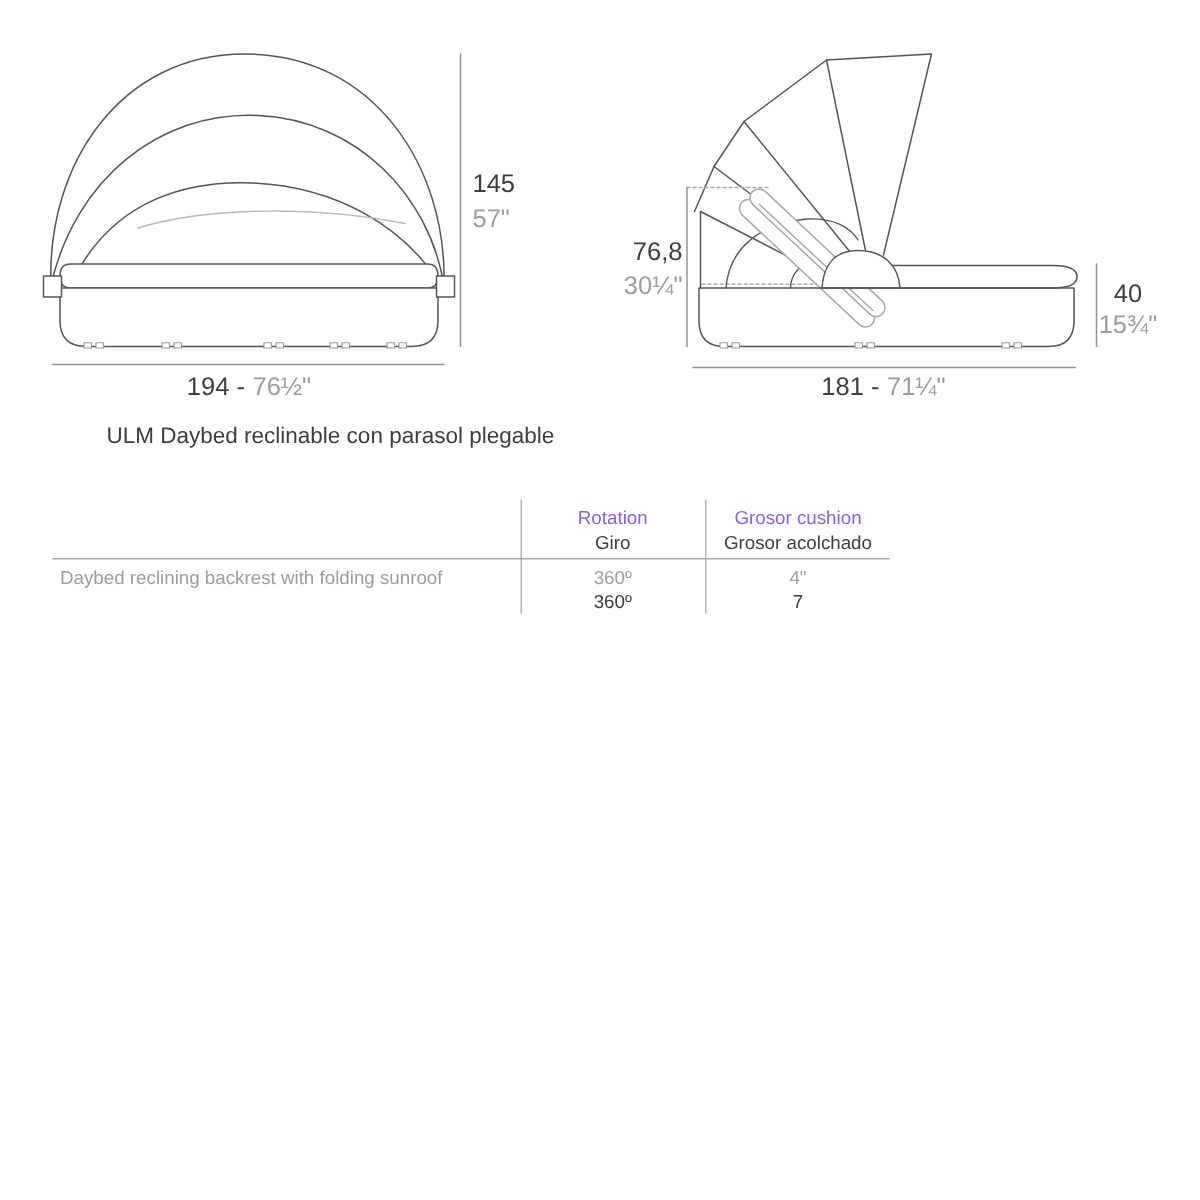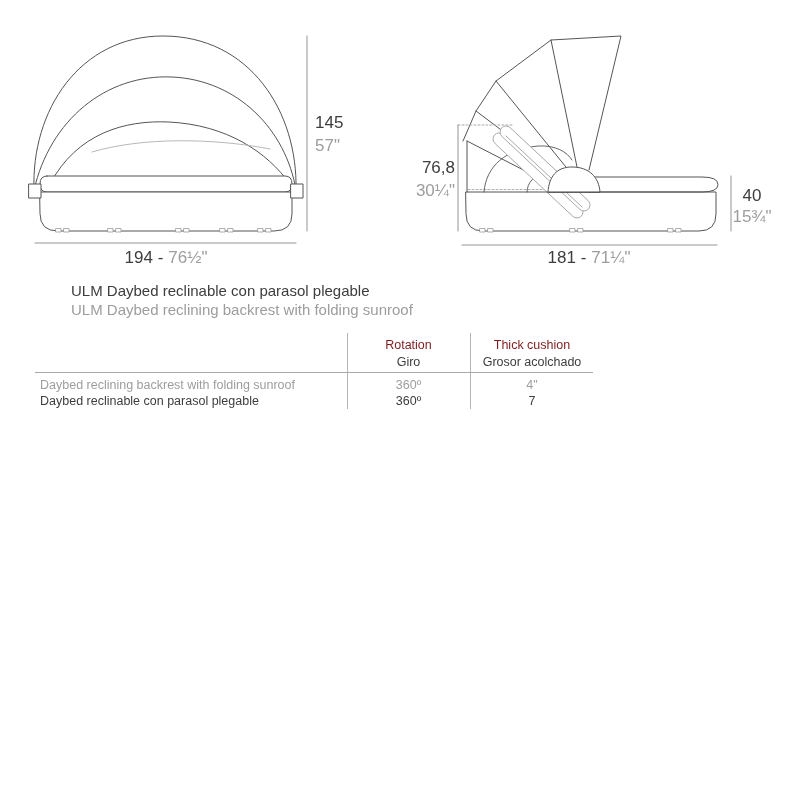--- a/index.html
+++ b/index.html
@@ -15,21 +15,21 @@
 
   .title-block { position:absolute; left:35px; top:281px;margin-left:36px; }
   .title-es { font-size:15px; line-height:19px; color:#3d3d3d; }
   .title-en { font-size:15px; line-height:19px; color:#9d9d9d; }
 
   
   .tbl-hline { position:absolute; left:35px; top:372px; width:558px; height:1px; background:#a9a9a9; }
   .tbl-vline { position:absolute; top:333px; width:1px; height:76px; background:#b5b5b5; }
   .tbl-vline.v1 { left:347px; }
   .tbl-vline.v2 { left:470px; }
-  .th-en { color:#7f1d1d; font-size:12.5px; line-height:17px; }
+  .th-en { color:#8b5cf6; font-size:12.5px; line-height:17px; }
   .th-es { color:#3d3d3d; font-size:12.5px; line-height:17px;text-align:center; }
   .col2 { position:absolute; left:348px; width:121px; text-align:center; }
   .col3 { position:absolute; left:471px; width:122px; text-align:center; }
   .hdr { top:337px; }
   .row-text { font-size:12.5px; line-height:15.5px; }
   .row-en { color:#9d9d9d; }
   .row-es { color:#3d3d3d; }
   .col1-rows { position:absolute; left:40px; top:378px; width:300px; }
   .col2-rows { top:378px; }
   .col3-rows { top:378px; }
@@ -128,40 +128,38 @@
     <text class="dim-gray" text-anchor="end" x="455" y="196">30¼"</text>
     <text class="dim-dark" text-anchor="middle" x="752" y="201">40</text>
     <text class="dim-gray" text-anchor="middle" x="752" y="222">15¾"</text>
     <text text-anchor="middle" x="589" y="263">
       <tspan class="dim-dark">181 -</tspan><tspan class="dim-gray" dx="5">71¼"</tspan>
     </text>
   </svg>
 
   <div class="title-block">
     <div class="title-es">ULM Daybed reclinable con parasol plegable</div>
-    <div class="title-en">ULM Daybed reclining backrest with folding sunroof</div>
   </div>
 
   <div>
     <div class="tbl-vline v1"></div>
     <div class="tbl-vline v2"></div>
     <div class="tbl-hline"></div>
 
     <div class="col2 hdr">
       <div class="th-en">Rotation</div>
       <div class="th-es">Giro</div>
     </div>
     <div class="col3 hdr">
-      <div class="th-en">Thick cushion</div>
+      <div class="th-en">Grosor cushion</div>
       <div class="th-es">Grosor acolchado</div>
     </div>
 
     <div class="col1-rows">
       <div class="row-text row-en">Daybed reclining backrest with folding sunroof</div>
-      <div class="row-text row-es">Daybed reclinable con parasol plegable</div>
     </div>
     <div class="col2 col2-rows">
       <div class="row-text row-en">360º</div>
       <div class="row-text row-es">360º</div>
     </div>
     <div class="col3 col3-rows">
       <div class="row-text row-en">4"</div>
       <div class="row-text row-es">7</div>
     </div>
   </div>

